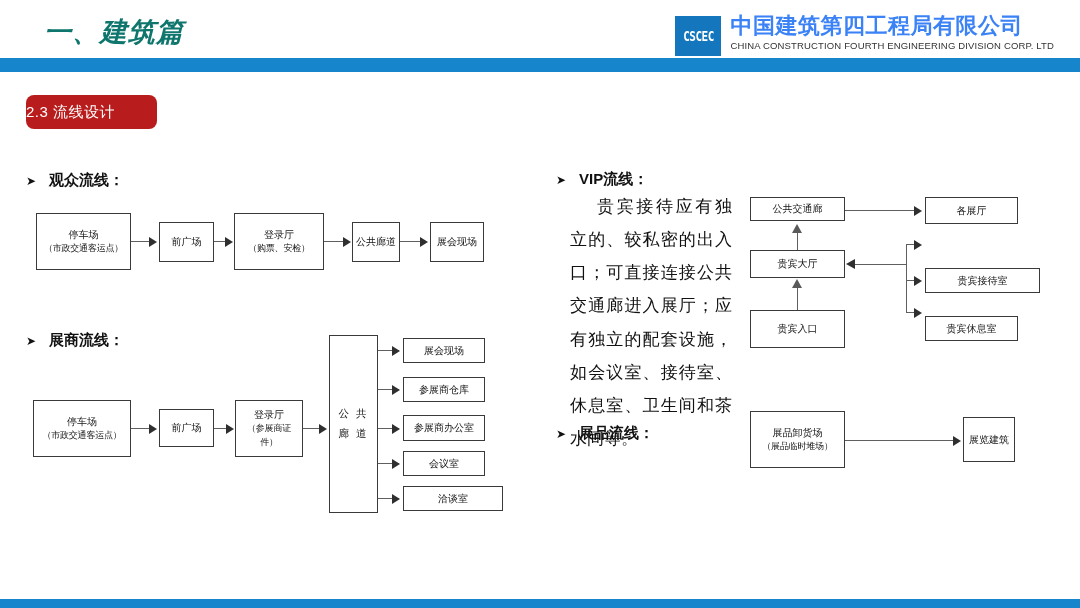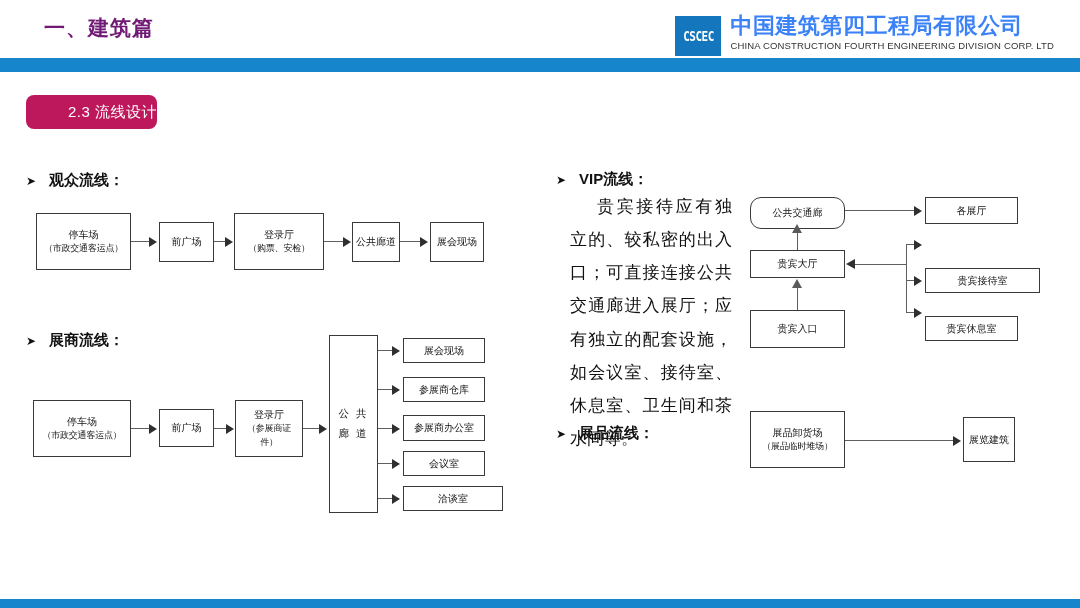--- a/index.html
+++ b/index.html
@@ -17,24 +17,25 @@
   }
 
   
   #slide-header {
     position: absolute;
     left: 0; top: 0; width: 1080px; height: 58px;
   }
   #page-title {
     position: absolute;
     left: 44px; top: 14px;
-    font-size: 21px;
+    font-size: 27px;
     font-weight: bold;
     letter-spacing: 1px;
-    color: #701a75;
+    color: #0f766e;
+    font-style: italic;
   }
   #logo-block {
     position: absolute;
     right: 26px; top: 14px;
     display: flex;
     align-items: flex-start;
   }
   #logo-mark {
     width: 46px; height: 40px;
     background: #1476bc;
@@ -74,27 +75,27 @@
     background: #1685cc;
   }
   #rule-top { top: 58px; height: 14px; }
   #rule-bottom { top: 599px; height: 9px; }
 
   
   #section-chip {
     position: absolute;
     left: 26px; top: 95px;
     width: 131px; height: 34px;
-    background: #be185d;
+    background: #b91c1c;
     border-radius: 8px;
     color: #ffffff;
     font-size: 15px;
     display: flex;
     align-items: center;
-    justify-content: flex-end;
+    justify-content: flex-start;
     letter-spacing: 0.5px;
   }
 
   
   .bullet-head {
     position: absolute;
     display: flex;
     align-items: center;
     font-size: 15px;
     font-weight: bold;
@@ -295,21 +296,21 @@
   <div>洽谈室</div>
 </div>
 
 <div class="bullet-head" style="left:556px; top:170px;">
   <span class="arrow-glyph">➤</span>
   <span>VIP流线：</span>
 </div>
 
 <div id="vip-paragraph">贵宾接待应有独立的、较私密的出入口；可直接连接公共交通廊进入展厅；应有独立的配套设施，如会议室、接待室、休息室、卫生间和茶水间等。</div>
 
-<div class="fbox" style="left:750px; top:197px; width:95px; height:32px;border-radius:11px;">
+<div class="fbox" style="left:750px; top:197px; width:95px; height:24px;">
   <div>公共交通廊</div>
 </div>
 <div class="fbox" style="left:750px; top:250px; width:95px; height:28px;">
   <div>贵宾大厅</div>
 </div>
 <div class="fbox" style="left:750px; top:310px; width:95px; height:38px;">
   <div>贵宾入口</div>
 </div>
 
 <div class="vline" style="left:797px; top:232px; height:18px;"></div>

